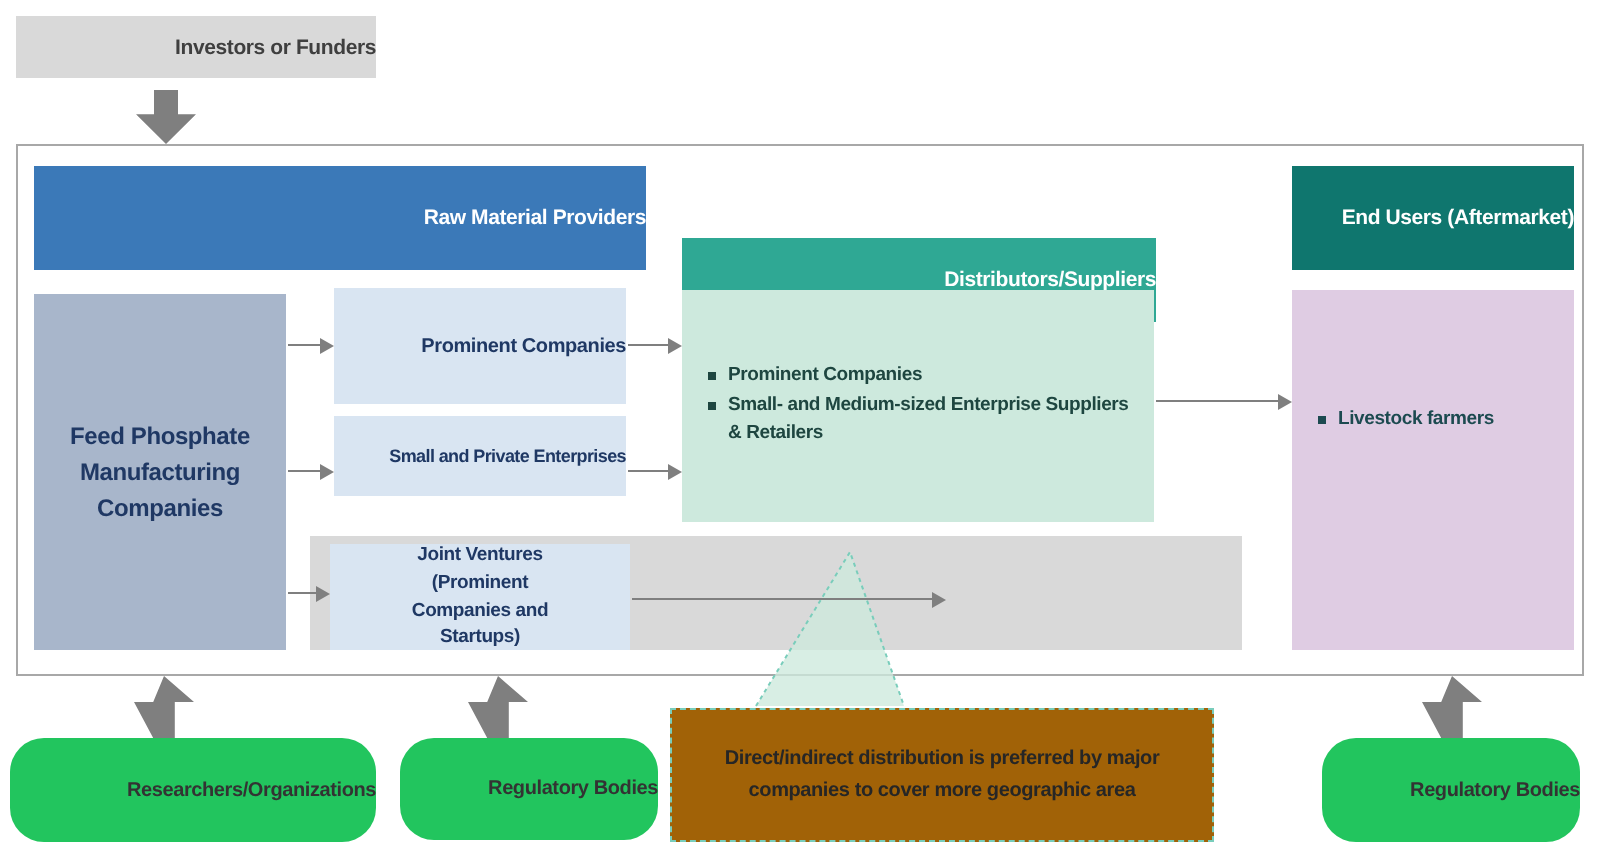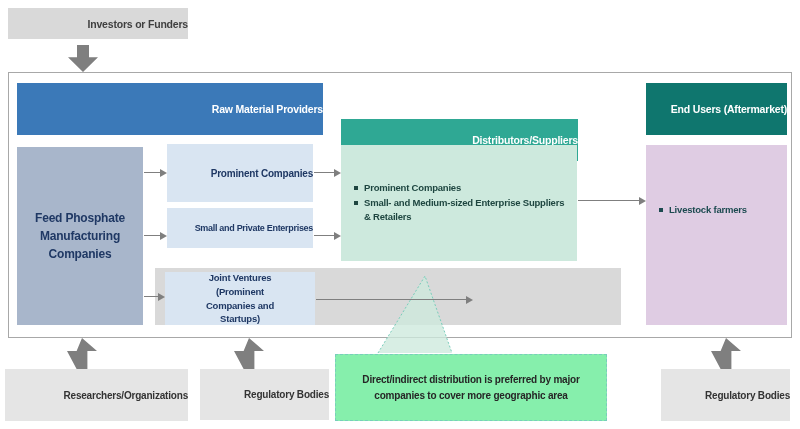--- a/index.html
+++ b/index.html
@@ -45,24 +45,24 @@
     border-left:7px solid #7f7f7f;border-top:4px solid transparent;border-bottom:4px solid transparent;}
   #a1{left:144px;top:172px;width:16px;}
   #a2{left:144px;top:235px;width:16px;}
   #a3{left:144px;top:296px;width:14px;}
   #a4{left:314px;top:172px;width:20px;}
   #a5{left:314px;top:235px;width:20px;}
   #a6{left:316px;top:299px;width:150px;}
   #a7{left:578px;top:200px;width:61px;}
   
   #tri{left:374px;top:274px;}
-  #callout{left:335px;top:354px;width:272px;height:67px;background:#86efac;
+  #callout{left:335px;top:354px;width:272px;height:67px;background:#a16207;
     border:1px dashed #79cdbb;color:#262626;font-size:10px;padding:0 9px;line-height:1.6;}
   
-  .graybox{background:#e5e5e5;color:#333333;font-size:10px;}
+  .graybox{background:#22c55e;color:#333333;font-size:10px;border-radius:17px;}
   #researchers{left:5px;top:369px;width:183px;height:52px;}
   #reg1{left:200px;top:369px;width:129px;height:51px;}
   #reg2{left:661px;top:369px;width:129px;height:52px;}
   .up-arrow{background:#7f7f7f;width:30px;height:31px;
     clip-path:polygon(50% 0,100% 42%,68% 42%,68% 100%,32% 100%,0 42%,32% 42%);}
   #u1{left:67px;top:338px;}
   #u2{left:234px;top:338px;}
   #u3{left:711px;top:338px;}
 </style>
 </head>

